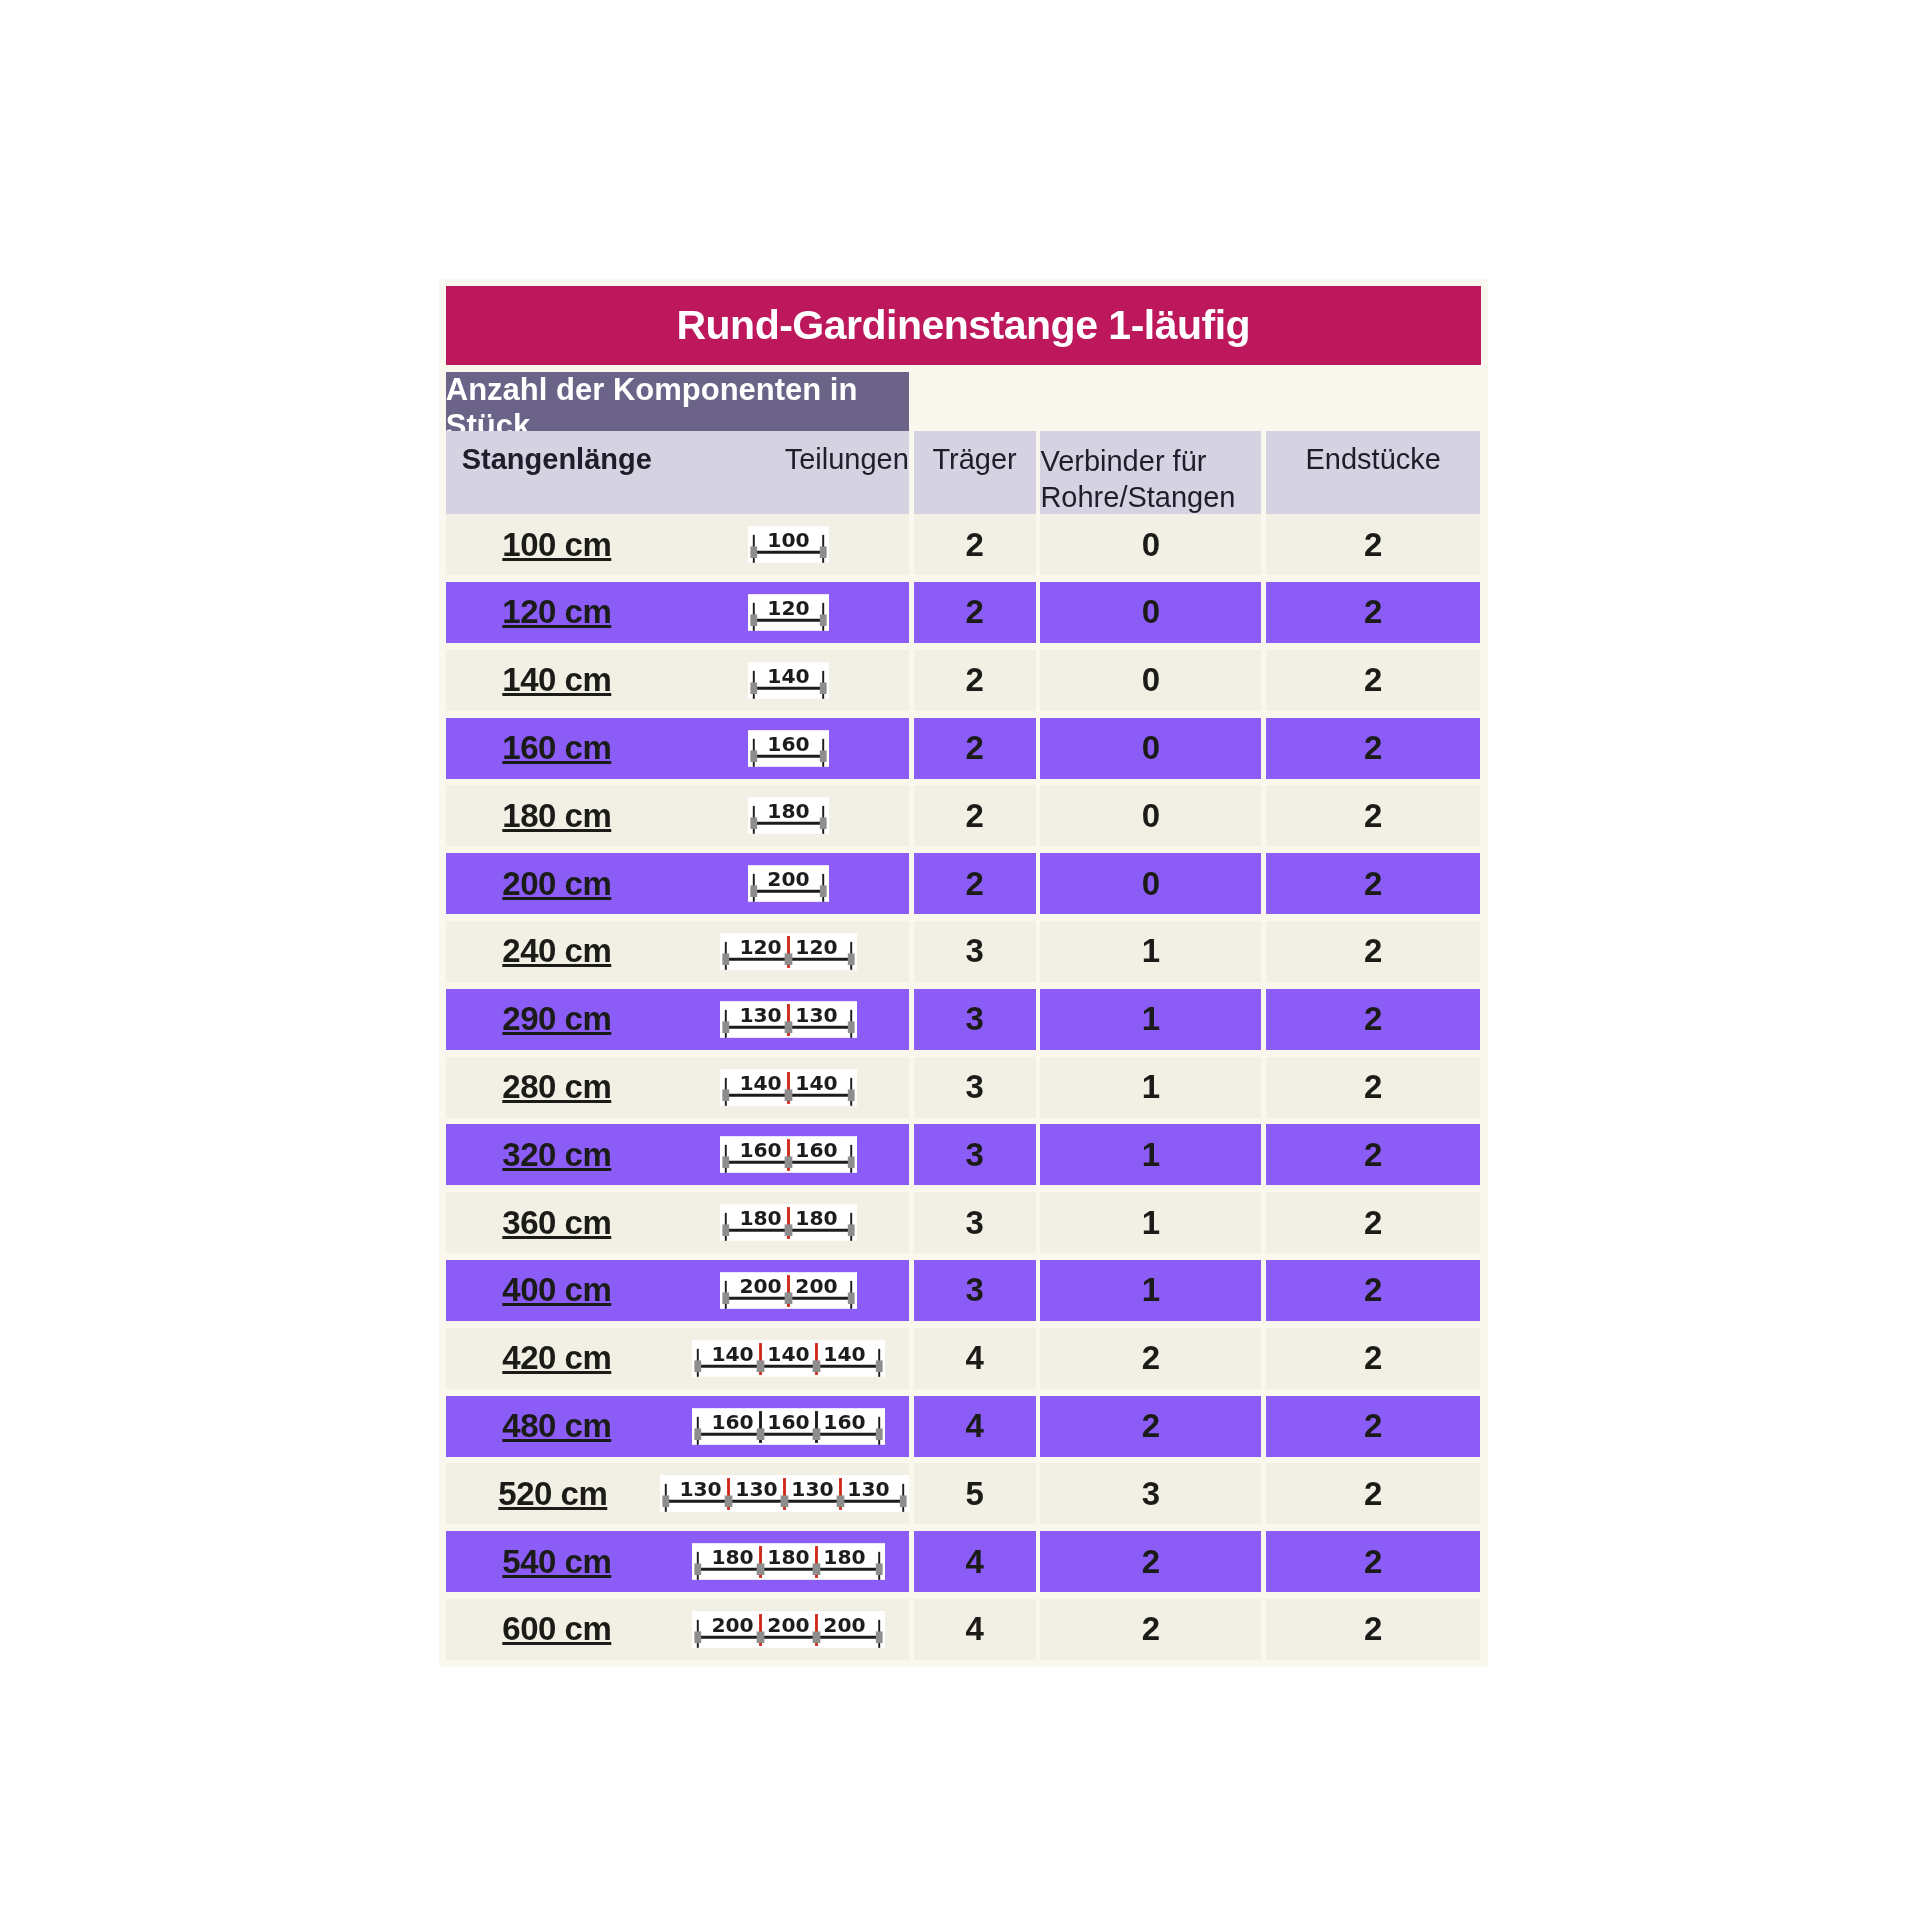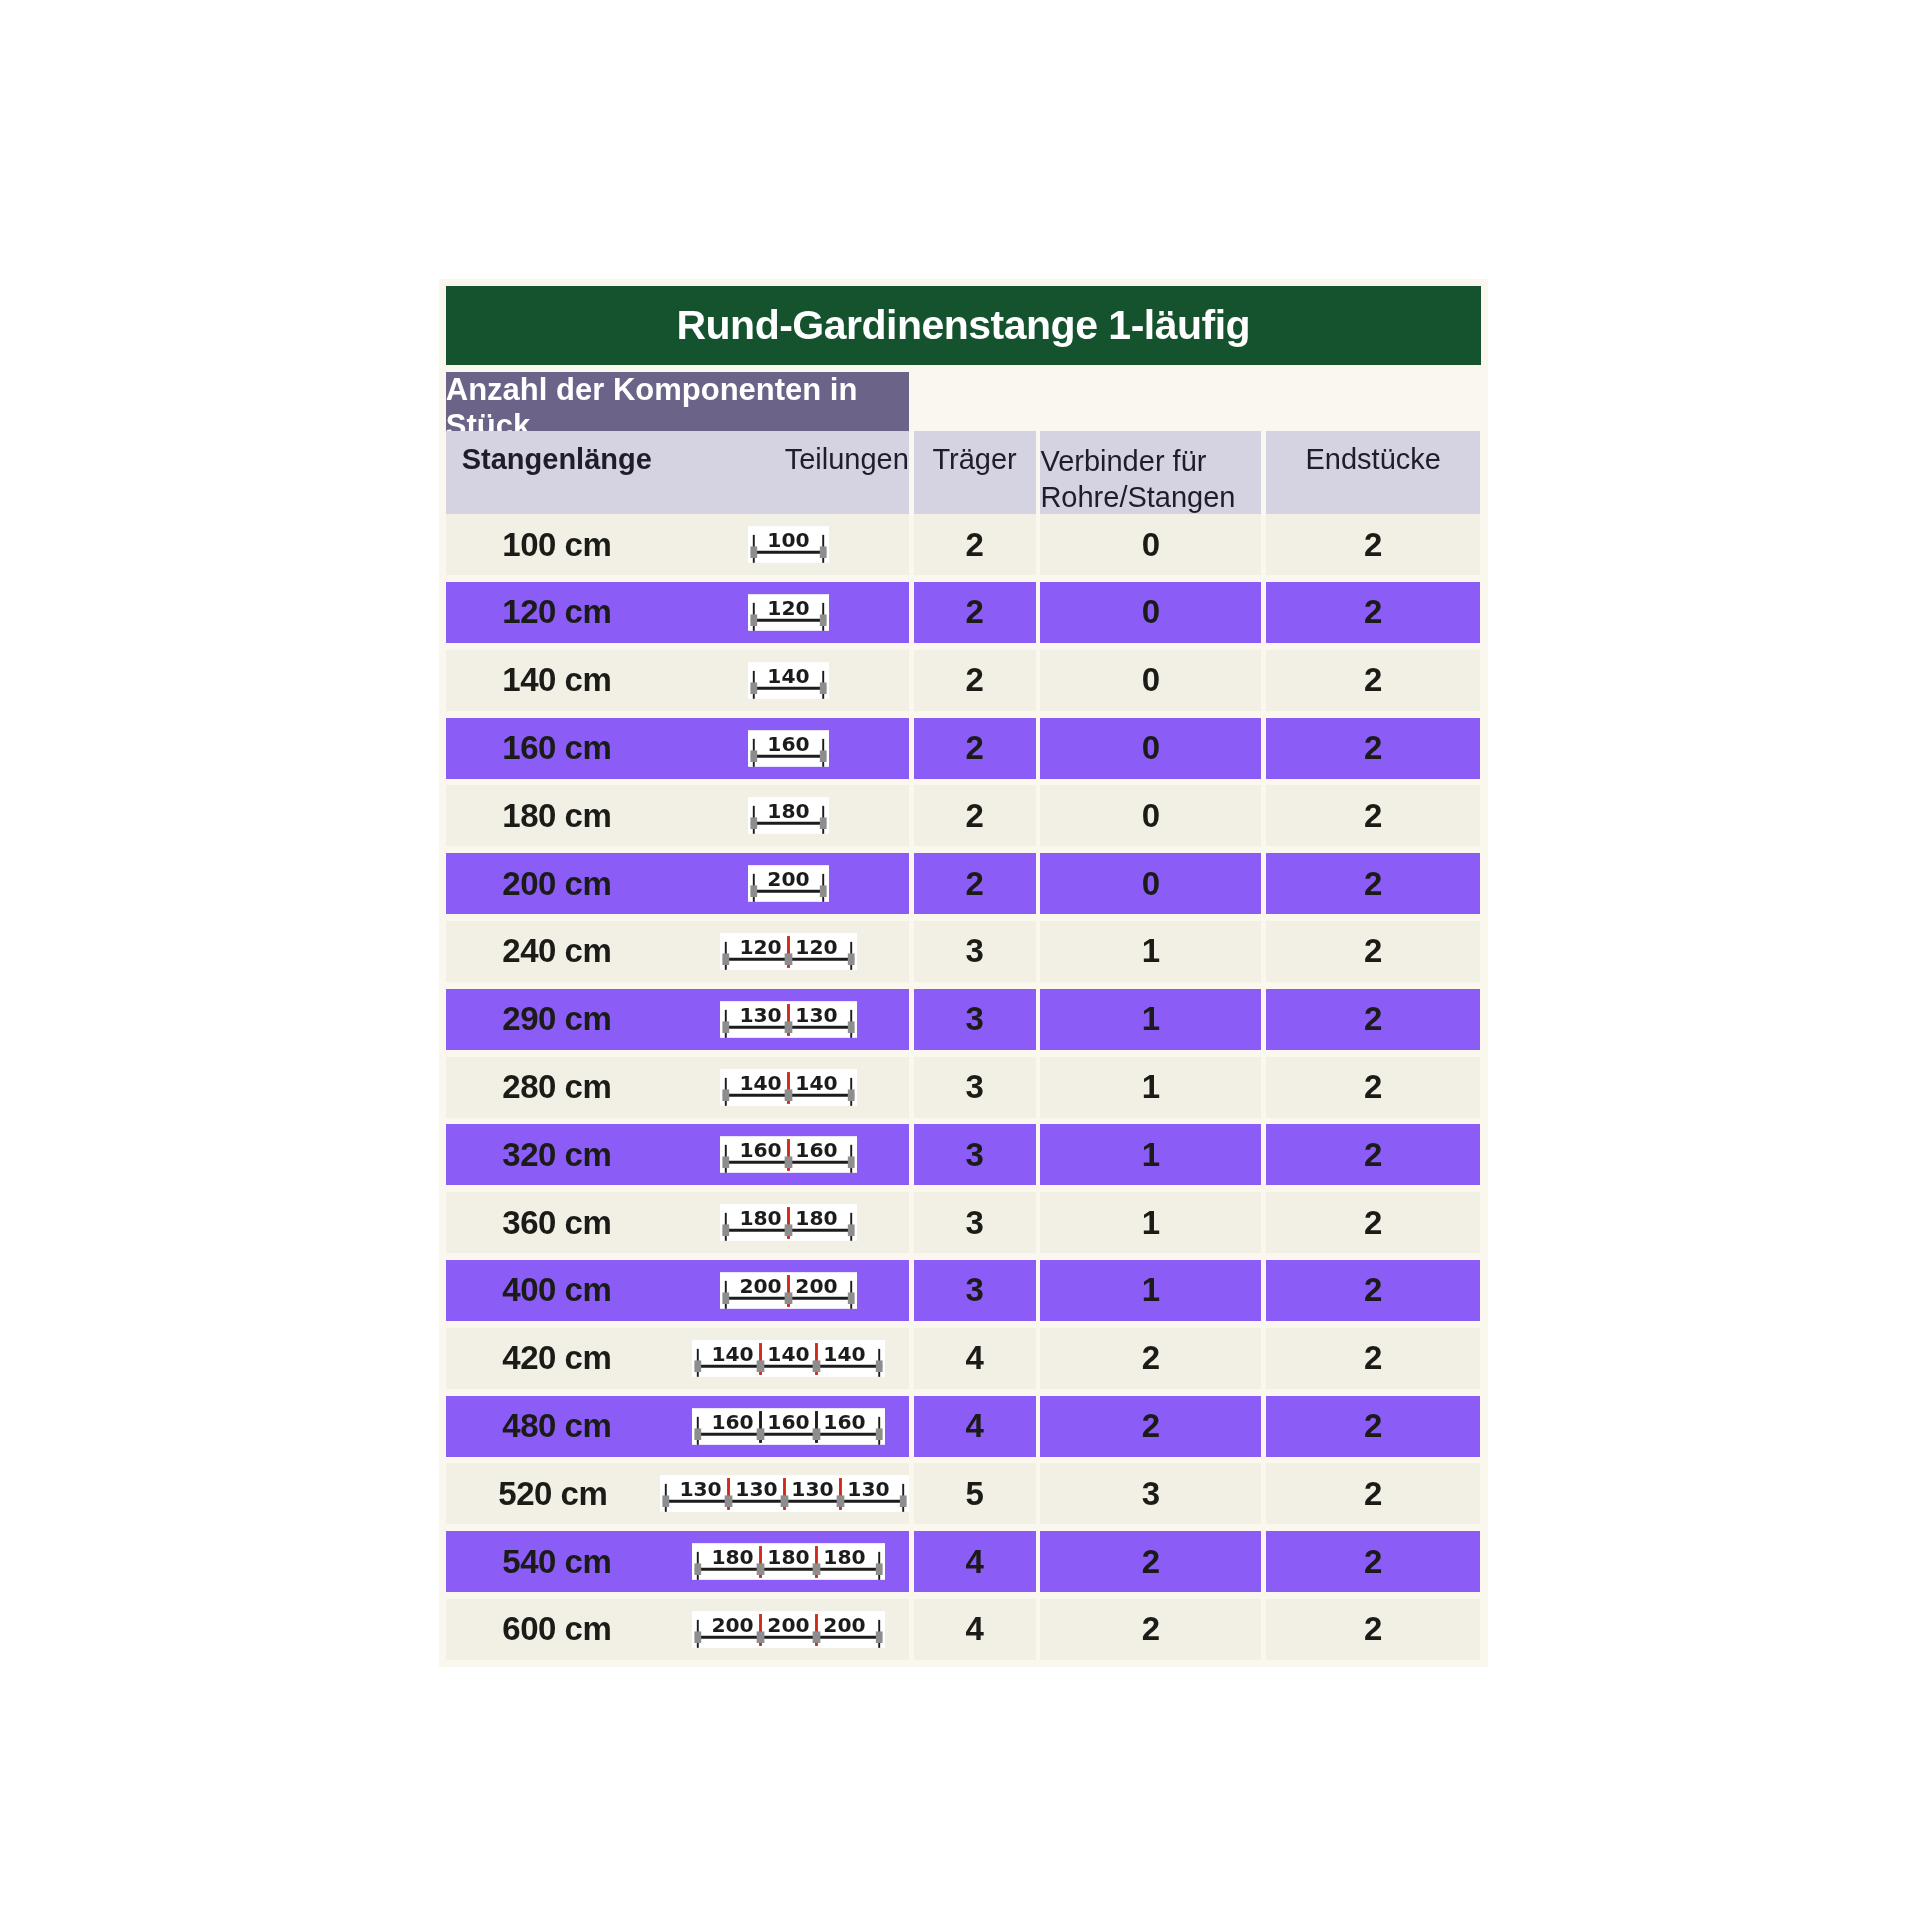--- a/index.html
+++ b/index.html
@@ -7,21 +7,21 @@
     width:1931px;height:1931px;position:relative;
     background:#ffffff;
     font-family:"Liberation Sans","DejaVu Sans",sans-serif;
     color:#1b1b18;
   }
   .panel{
     position:absolute;left:439px;top:279px;width:1035px;
     background:#f9f7ee;padding:6.8px;
   }
   .title-bar{
-    height:79px;background:#14532d;
+    height:79px;background:#be185d;
     display:flex;align-items:center;justify-content:center;
     margin-bottom:6.8px;
   }
   .title-bar span{
     color:#ffffff;font-size:41px;font-weight:bold;letter-spacing:-0.5px;
   }
   .sec-row{
     display:grid;grid-template-columns:463px 567px;column-gap:4.8px;
     height:54px;margin-bottom:5.8px;
   }
@@ -46,21 +46,21 @@
     display:grid;grid-template-columns:463px 122px 221px 214px;column-gap:4.8px;
     height:61px;margin-bottom:6.8px;
   }
   .row:last-child{margin-bottom:0;}
   .cell{
     display:flex;align-items:center;justify-content:center;
     font-size:33px;font-weight:bold;color:#1b1b18;
   }
   .row.light .cell{background:#f2efe5;}
   .row.dark  .cell{background:#8b5cf6;}
-  .cell.c1{justify-content:flex-start;}
+  .cell.c1{justify-content:flex-start;text-decoration:underline;}
   .cell.c1 .len{width:222px;text-align:center;letter-spacing:-0.5px;}
   .cell.c1 .icon-wrap{
     flex:1;display:flex;align-items:center;justify-content:center;
     overflow:visible;
   }
   .cell.c1 .icon-wrap svg{flex-shrink:0;display:block;}
 </style>
 </head>
 <body>
 

